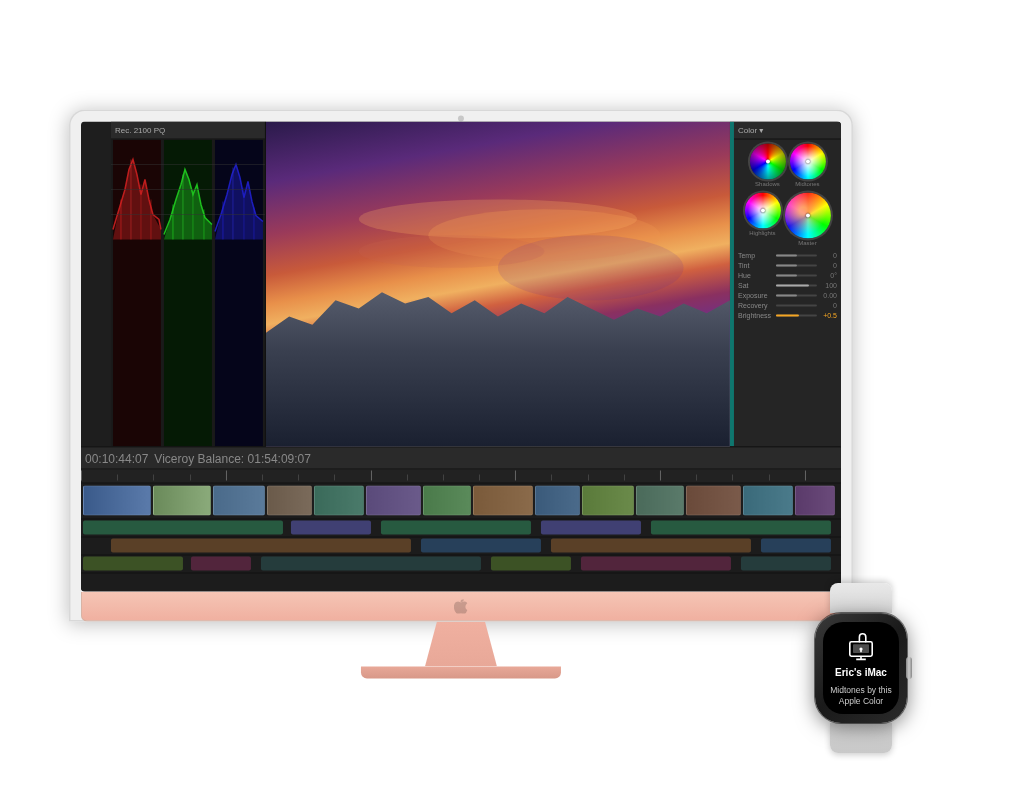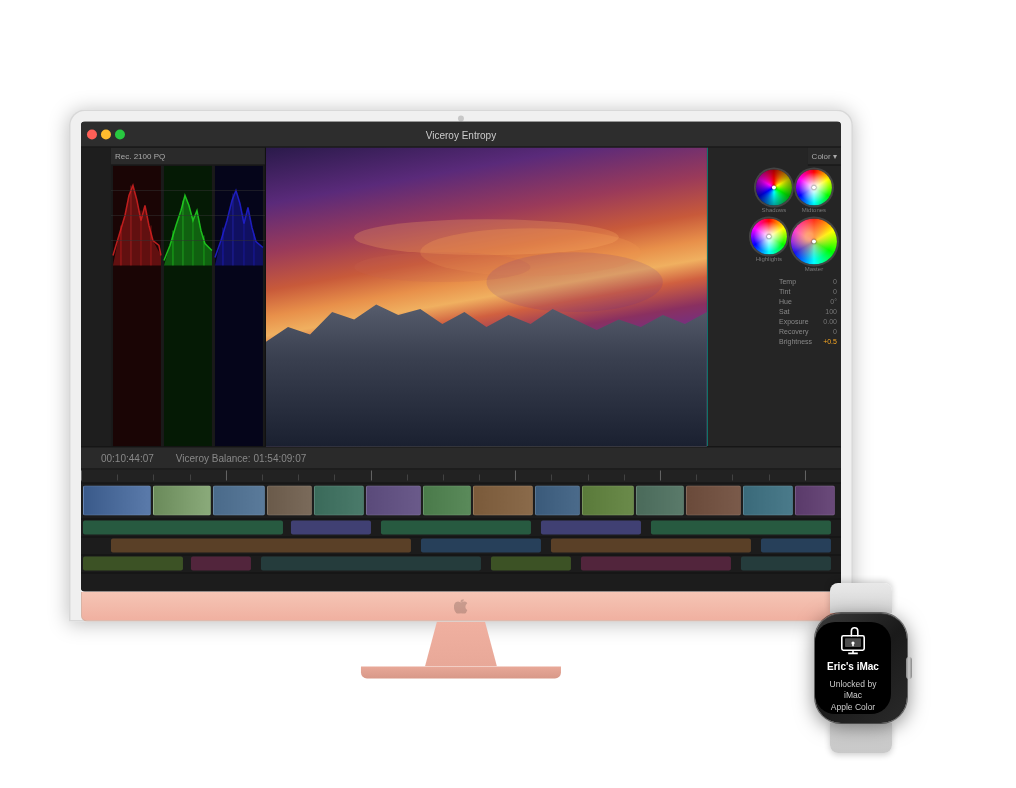--- a/index.html
+++ b/index.html
@@ -170,27 +170,26 @@
         #4a5060 20%,
         #3a4050 40%,
         #2a3040 70%,
         #1a2030 100%
       );
       clip-path: polygon(0% 30%, 5% 20%, 10% 25%, 15% 10%, 20% 15%, 25% 5%, 30% 12%, 35% 8%, 40% 18%, 45% 10%, 50% 20%, 55% 12%, 60% 18%, 65% 8%, 70% 15%, 75% 22%, 80% 15%, 85% 20%, 90% 12%, 95% 18%, 100% 10%, 100% 100%, 0% 100%);
     }
 
     
     .fcp-colorgrade {
-      width: 134px;
+      width: 111px;
       background: #252525;
-      border-left: 1px solid #0f766e;
+      border-left: 4px solid #0f766e;
       display: flex;
       flex-direction: column;
       overflow: hidden;
-      align-items: flex-end;
     }
 
     .colorgrade-header {
       height: 18px;
       background: #2a2a2a;
       border-bottom: 1px solid #111;
       display: flex;
       align-items: center;
       padding: 0 4px;
     }
@@ -317,22 +316,21 @@
       background: #2a2a2a;
       border-bottom: 1px solid #111;
       display: flex;
       align-items: center;
       padding: 0 4px;
       gap: 6px;
     }
 
     .timeline-toolbar span {
       color: #888;
-      font-size: 10px;
-      margin-left: 16px;
+      font-size: 12px;
     }
 
     .timeline-ruler {
       height: 14px;
       background: #222;
       border-bottom: 1px solid #111;
       position: relative;
       overflow: hidden;
     }
 
@@ -458,21 +456,21 @@
       background: linear-gradient(135deg, #3a3a3a 0%, #1a1a1a 50%, #2a2a2a 100%);
       border-radius: 26px;
       margin: 0 auto;
       position: relative;
       box-shadow:
         0 4px 20px rgba(0,0,0,0.5),
         inset 0 1px 0 rgba(255,255,255,0.15),
         0 0 0 1px rgba(0,0,0,0.5);
       display: flex;
       flex-direction: column;
-      align-items: flex-start;
+      align-items: center;
       justify-content: center;
     }
 
     .watch-screen {
       width: 76px;
       height: 92px;
       background: #000;
       border-radius: 20px;
       display: flex;
       flex-direction: column;
@@ -512,26 +510,20 @@
 <body>
 
 <div class="imac-wrapper">
 
   <div class="imac-screen-border">
     <div class="imac-camera-dot"></div>
 
     <div class="imac-screen">
       <div class="fcp-interface">
 
-        <div class="fcp-toolbar">
-          <span class="traffic-light tl-red"></span>
-          <span class="traffic-light tl-yellow"></span>
-          <span class="traffic-light tl-green"></span>
-          <span class="fcp-title">Viceroy Entropy</span>
-        </div>
 
         <div class="fcp-main">
 
           <div class="fcp-scopes">
             <div class="scope-header">
               <span>Rec. 2100 PQ</span>
             </div>
             <div class="scope-display">
 
               <svg width="155" height="100%" style="position:absolute;top:0;left:0;">
@@ -794,21 +786,21 @@
 
           <path d="M26 16 L26 10 Q26 6 22 6 Q18 6 18 10 L18 16" fill="none" stroke="white" stroke-width="2" stroke-linecap="round"></path>
 
           <circle cx="20" cy="25" r="2" fill="white"></circle>
           <rect x="19" y="25" width="2" height="4" fill="white"></rect>
         </svg>
 
         <div style="color:#ffffff;font-size:10px;font-weight:600;text-align:center;line-height:1.2;">Eric's iMac</div>
 
         <div style="color:#cccccc;font-size:8.5px;text-align:center;line-height:1.35;padding:0 6px;">
-          <span>Unlocked by iMac</span><br>
+          <span>Midtones by this</span><br>
           <span>Apple Color</span>
         </div>
 
       </div>
     </div>
 
     <div class="watch-band-bottom"></div>
   </div>
 </div>
 

